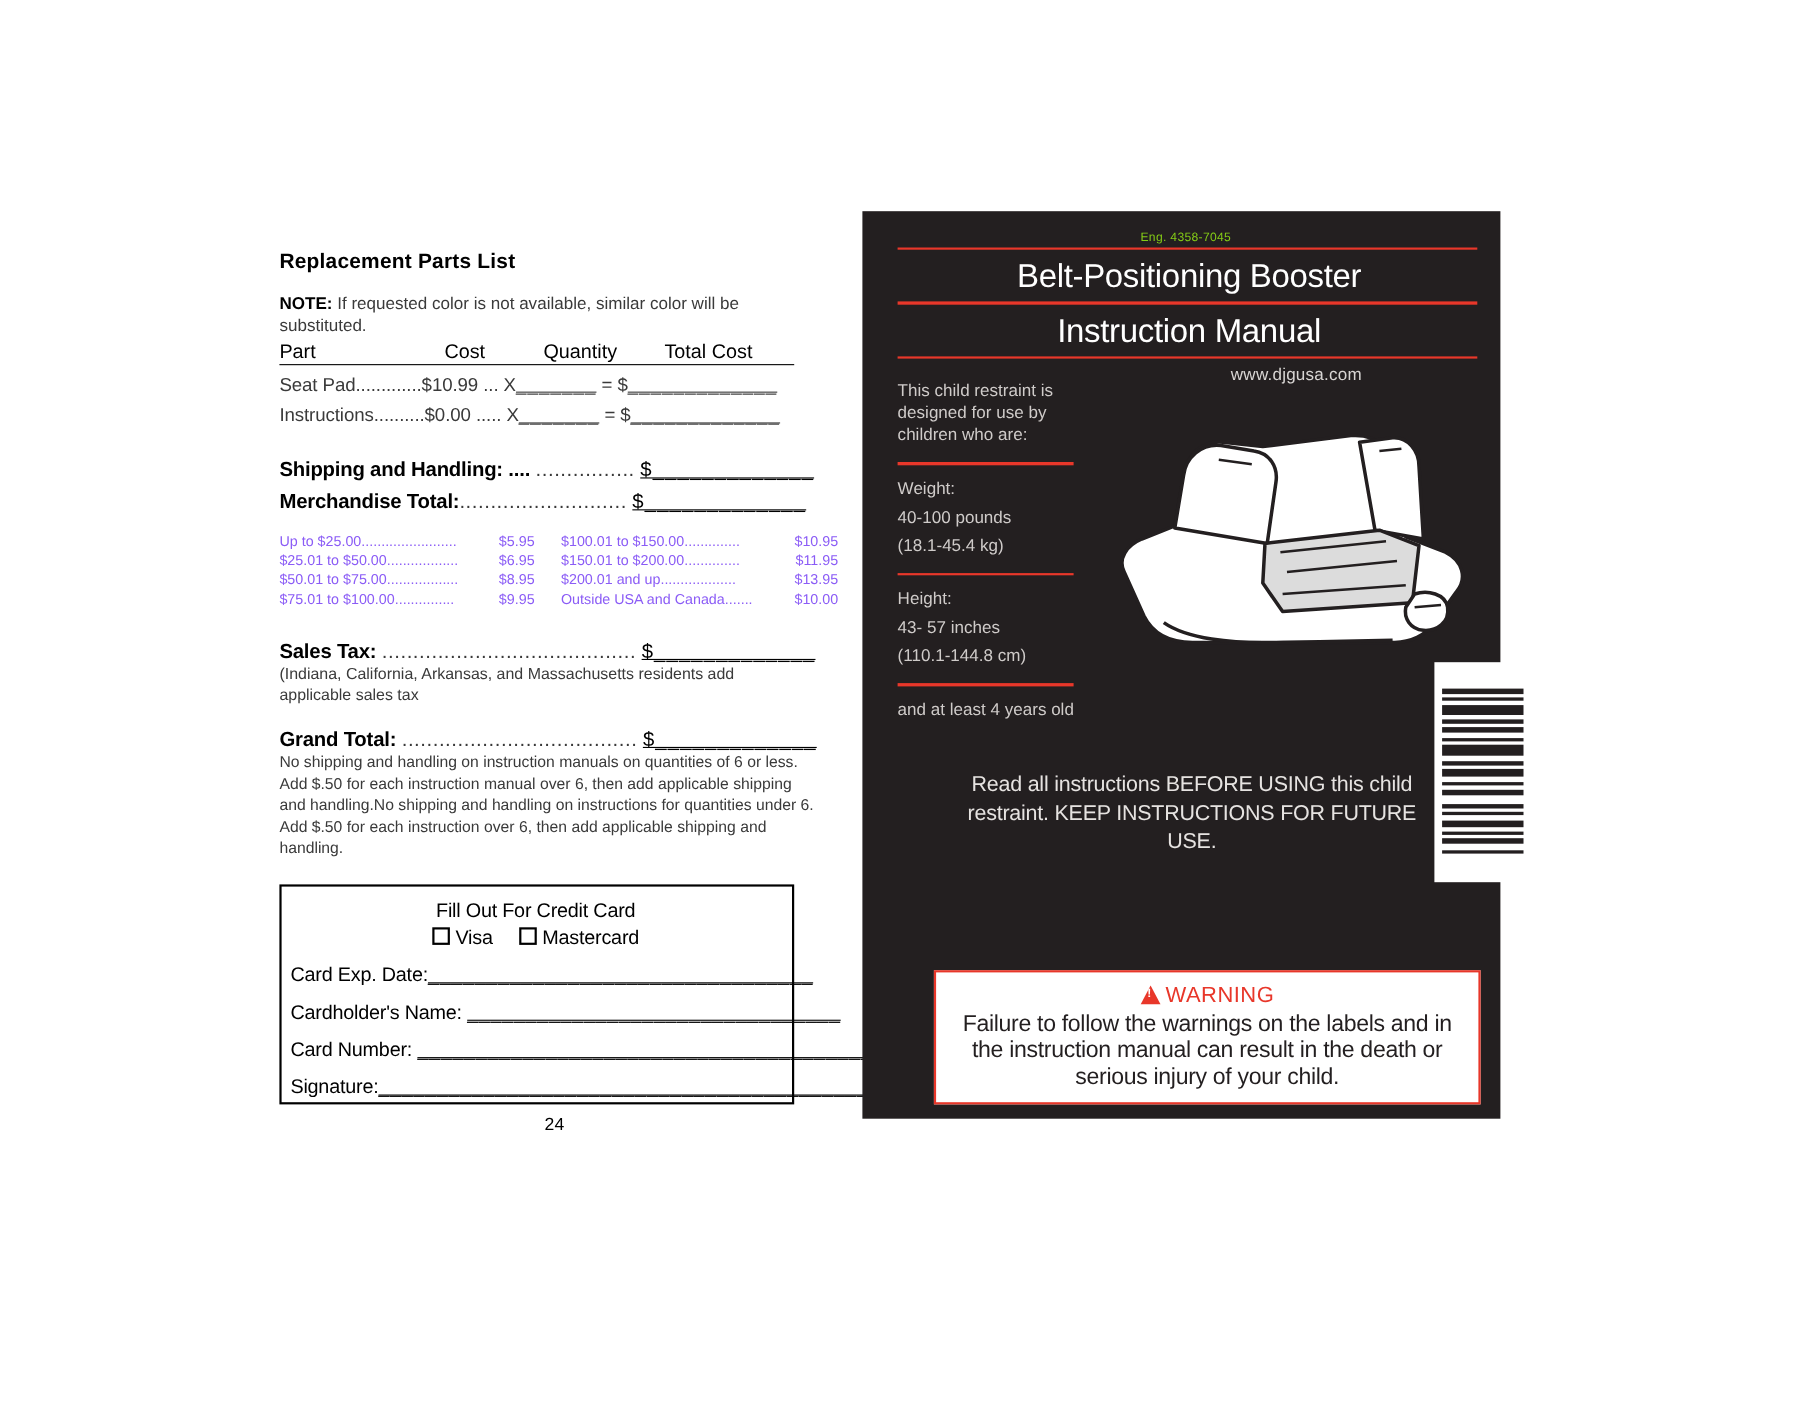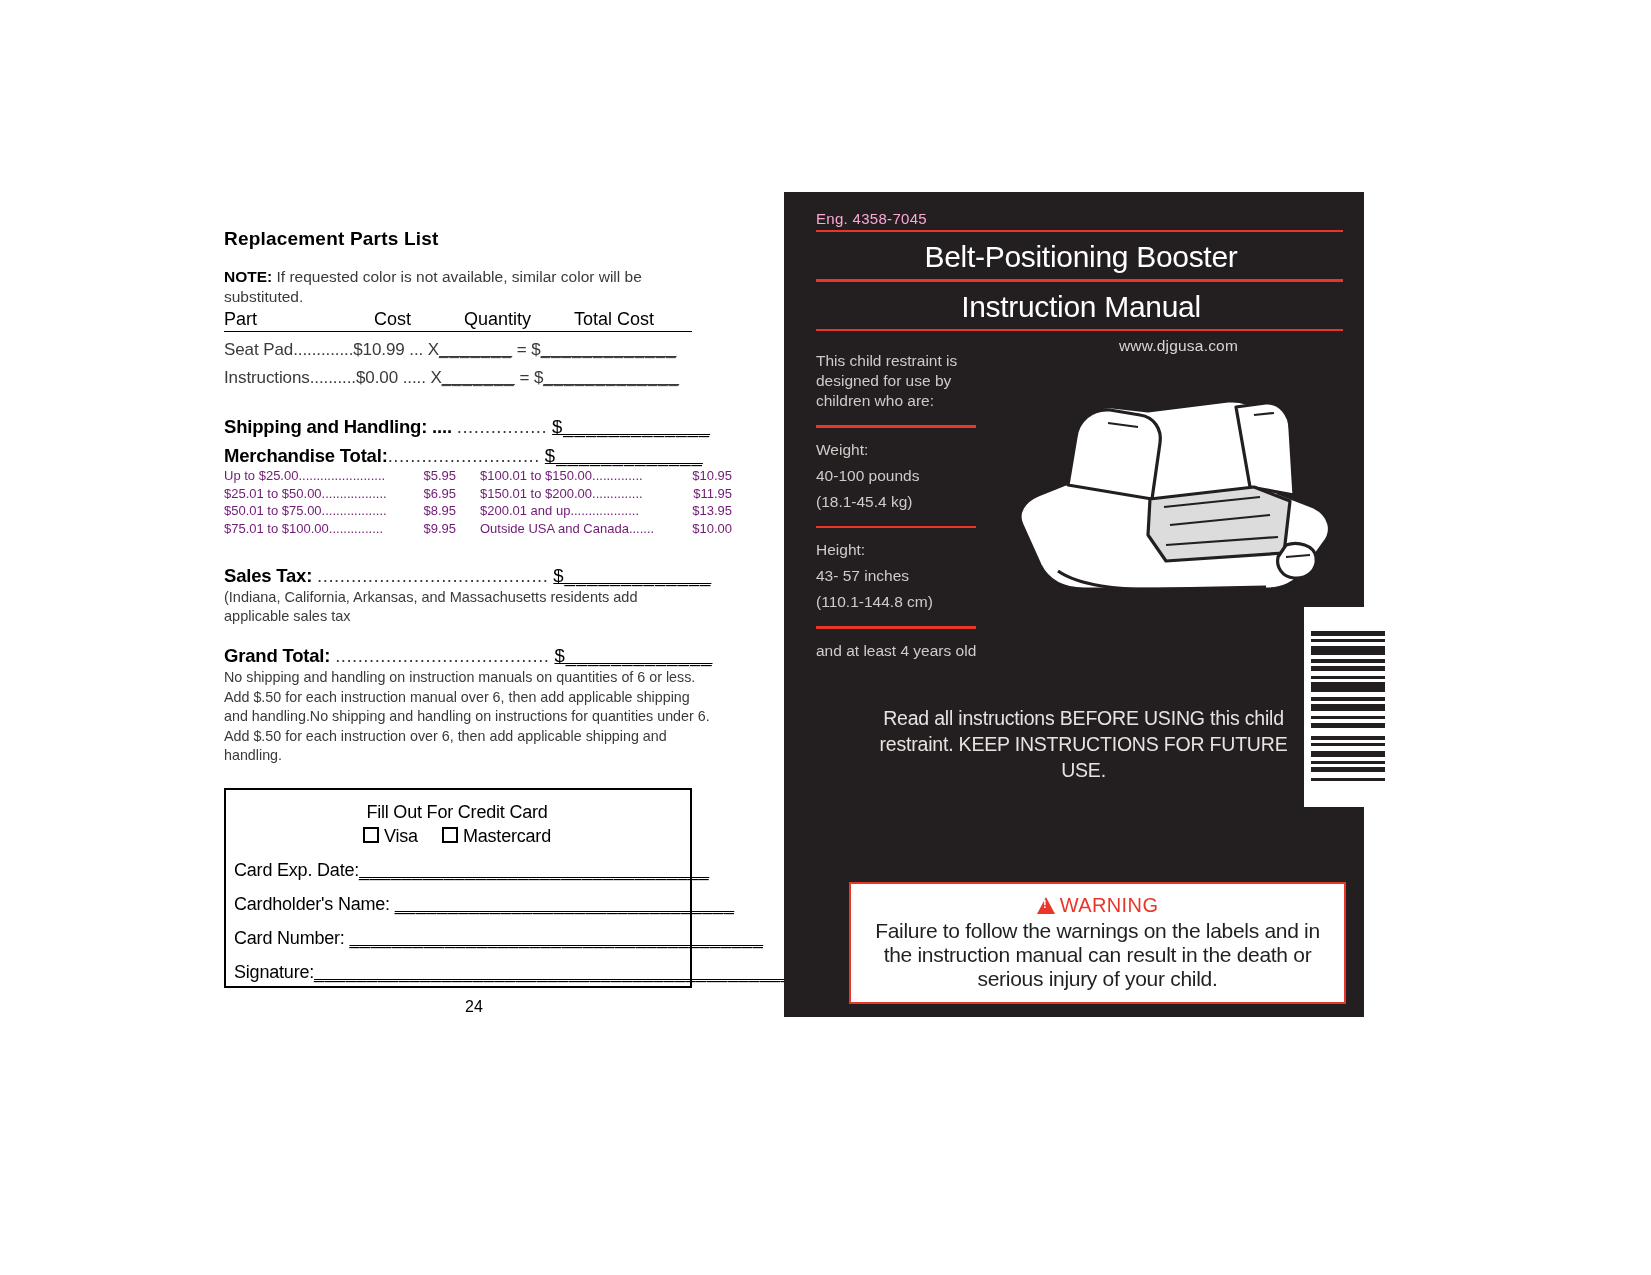--- a/index.html
+++ b/index.html
@@ -9,21 +9,21 @@
     font-family:"Liberation Sans", sans-serif;
     color:#000;
     overflow:hidden;
     position:relative;
   }
   .page{position:absolute;inset:0;}
 
   
   .left-page{
     position:absolute;
-    left:224px; top:228px;
+    left:254px; top:228px;
     width:512px; height:775px;
   }
   .rp-title{
     font-weight:bold;
     font-size:19px;
     letter-spacing:.2px;
     margin:0 0 17px 0;
   }
   .note{
     font-size:15.5px;
@@ -63,22 +63,23 @@
     white-space:nowrap;
   }
   .total-line b{font-weight:bold;}
   .dots{color:#3a3a3a;letter-spacing:.5px;}
   .blank{letter-spacing:1px;}
 
   .ship-head{margin-top:28px;}
 
   .rate-table{
     display:flex;
+    margin-top:16px;
     font-size:13px;
-    color:#701a75;
+    color:#8b5cf6;
     line-height:17.5px;
     align-items:center;
   }
   .rate-col{width:258px;}
   .rate-row{white-space:nowrap;display:flex;}
   .rate-row .lbl{}
   .rate-row .amt{margin-left:auto;padding-left:4px;}
   .rate-col:first-child .rate-row{width:232px;}
   .rate-col:last-child .rate-row{width:252px;}
 
@@ -146,23 +147,23 @@
     left:784px; top:192px;
     width:580px; height:825px;
     background:#231f20;
   }
   .cover-inner{
     position:absolute;
     left:32px; top:18px;
     width:530px; height:790px;
   }
   .eng-no{
-    color:#f9a8d4;
-    font-size:15px;
-    text-align:left;
+    color:#84cc16;
+    font-size:11px;
+    text-align:center;
     padding-right:6px;
     letter-spacing:.3px;
   }
   .cov-title{
     color:#ffffff;
     text-align:center;
     font-size:31px;
     font-weight:300;
     letter-spacing:-.3px;
     line-height:38px;

